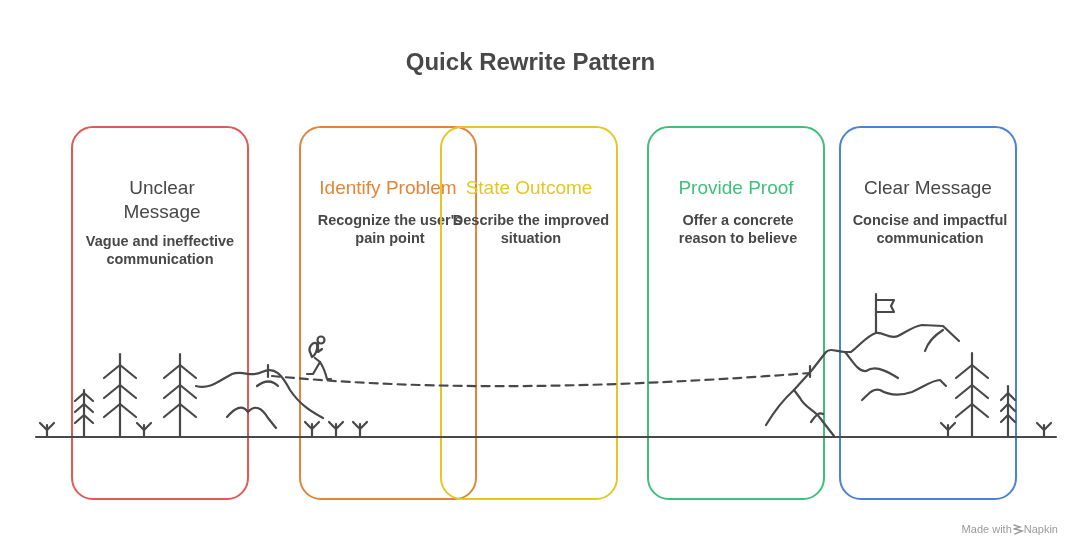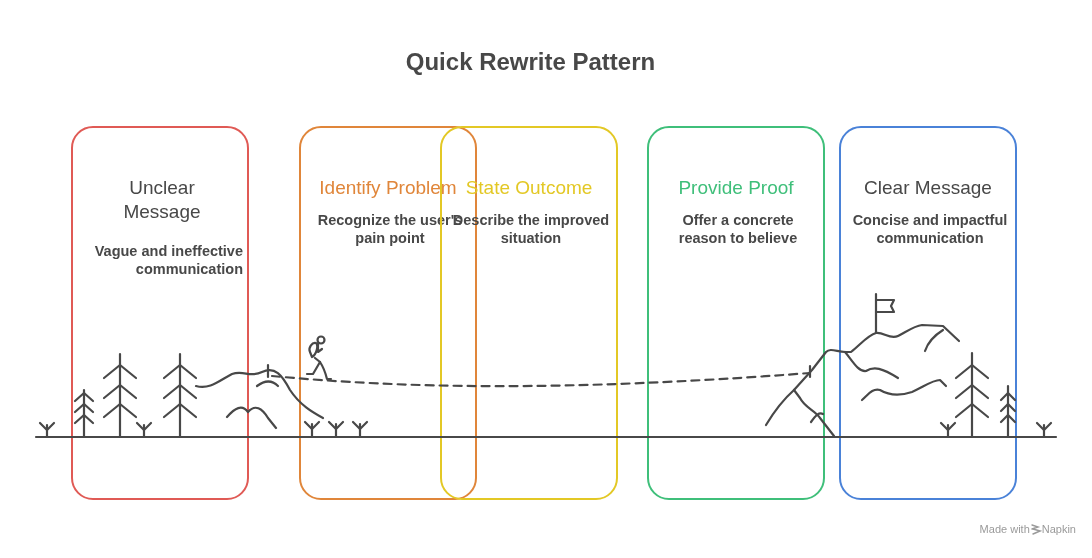--- a/index.html
+++ b/index.html
@@ -7,31 +7,31 @@
          font-family:"Liberation Sans", "DejaVu Sans", sans-serif; color:#484848; }
   .title { position:absolute; top:48px; left:0; width:1061px; text-align:center;
            font-size:24px; font-weight:bold; color:#484848; }
   .card { position:absolute; top:126px; width:178px; height:374px;
           border:2px solid #ccc; border-radius:22px; box-sizing:border-box; }
   .card-title { position:absolute; top:48px; left:0; width:100%; text-align:center;
                 font-size:19px; line-height:24px; }
   .card-desc { position:absolute; left:4px; width:calc(100% - 8px); text-align:center;
                font-size:14.5px; line-height:18px; color:#484848;font-weight:bold; }
   .scene { position:absolute; left:0; top:0; width:1092px; height:558px; pointer-events:none; }
-  .footer { position:absolute; right:16px; top:523px; font-size:11px; color:#9a9a9a;
+  .footer { position:absolute; right:34px; top:523px; font-size:11px; color:#9a9a9a;
             display:flex; align-items:center; gap:0; }
 </style>
 </head>
 <body>
 
 <div class="title">Quick Rewrite Pattern</div>
 
 <div class="card" id="card0" style="left: 71px; border-color: rgb(224, 90, 85);">
   <div class="card-title" style="top: 48px; width: 140px; left: 19px; color: rgb(72, 72, 72);">Unclear Message</div>
-  <div class="card-desc" style="top:114px;text-align:right;">Vague and ineffective communication</div>
+  <div class="card-desc" style="top:104px;">Vague and ineffective communication</div>
 </div>
 <div class="card" id="card1" style="left: 263px; border-color: rgb(224, 134, 58); margin-left: 36px;">
   <div class="card-title" style="color: rgb(224, 134, 58);">Identify Problem</div>
   <div class="card-desc" style="top:83px; left:14px; width:150px;">Recognize the user's pain point</div>
 </div>
 <div class="card" id="card2" style="left: 440px; border-color: rgb(227, 200, 37);">
   <div class="card-title" style="color: rgb(227, 200, 37);">State Outcome</div>
   <div class="card-desc" style="top:83px; left:10px; width:158px;">Describe the improved situation</div>
 </div>
 <div class="card" id="card3" style="left: 647px; border-color: rgb(63, 191, 122);">

